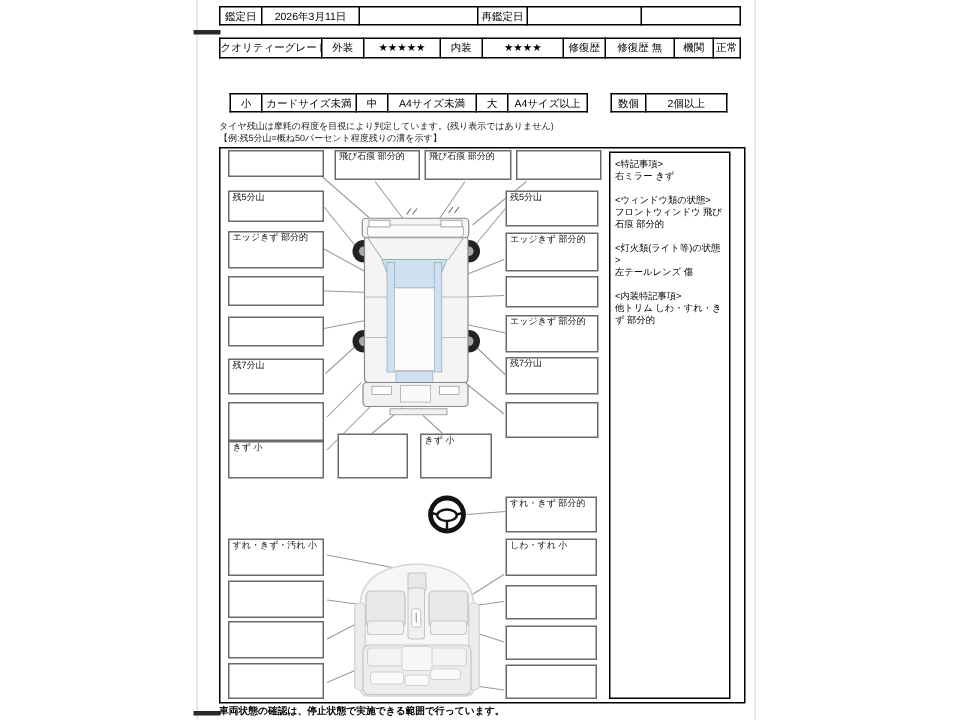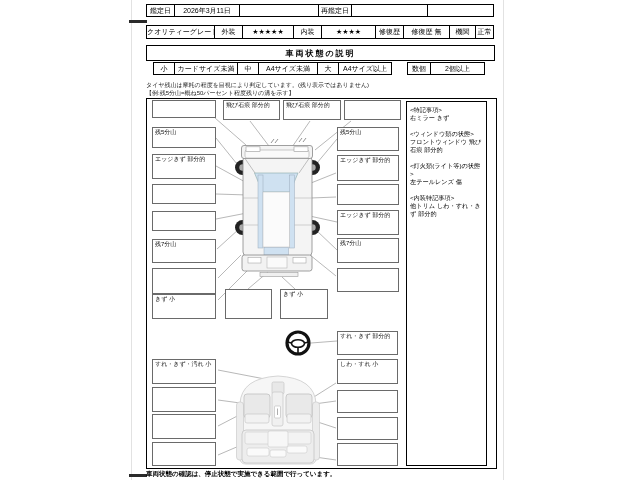--- a/index.html
+++ b/index.html
@@ -56,21 +56,20 @@
       <td style="width:27px;">内装</td>
       <td style="width:53px;">★★★★</td>
       <td style="width:27px;">修復歴</td>
       <td style="width:45px;">修復歴 無</td>
       <td style="width:25px;">機関</td>
       <td>正常</td>
     </tr>
   </tbody>
     </table>
 
-  <div class="titlebar" style="left:146px;top:45px;width:347px;height:14px;">車両状態の説明</div>
 
   <table class="hdr" style="left:153px;top:62px;width:239px;height:13px;">
     <tbody>
         <tr>
       <td style="width:20px;">小</td>
       <td style="width:62px;">カードサイズ未満</td>
       <td style="width:20px;">中</td>
       <td style="width:58px;">A4サイズ未満</td>
       <td style="width:20px;">大</td>
       <td>A4サイズ以上</td>

